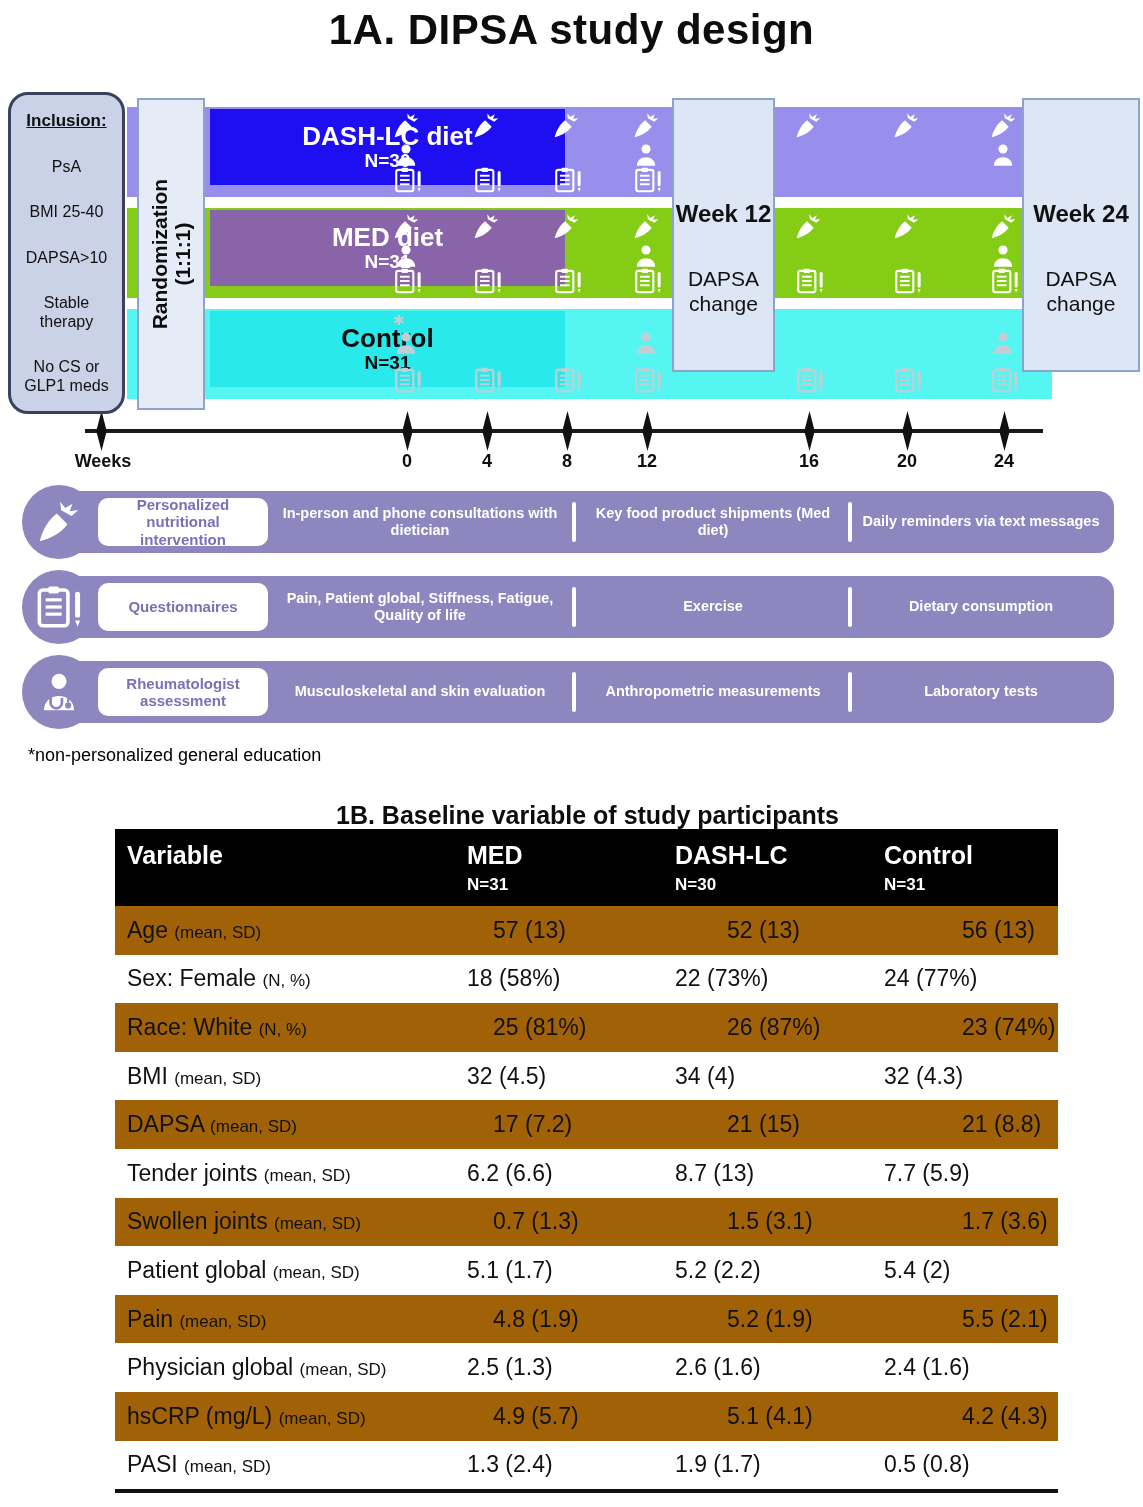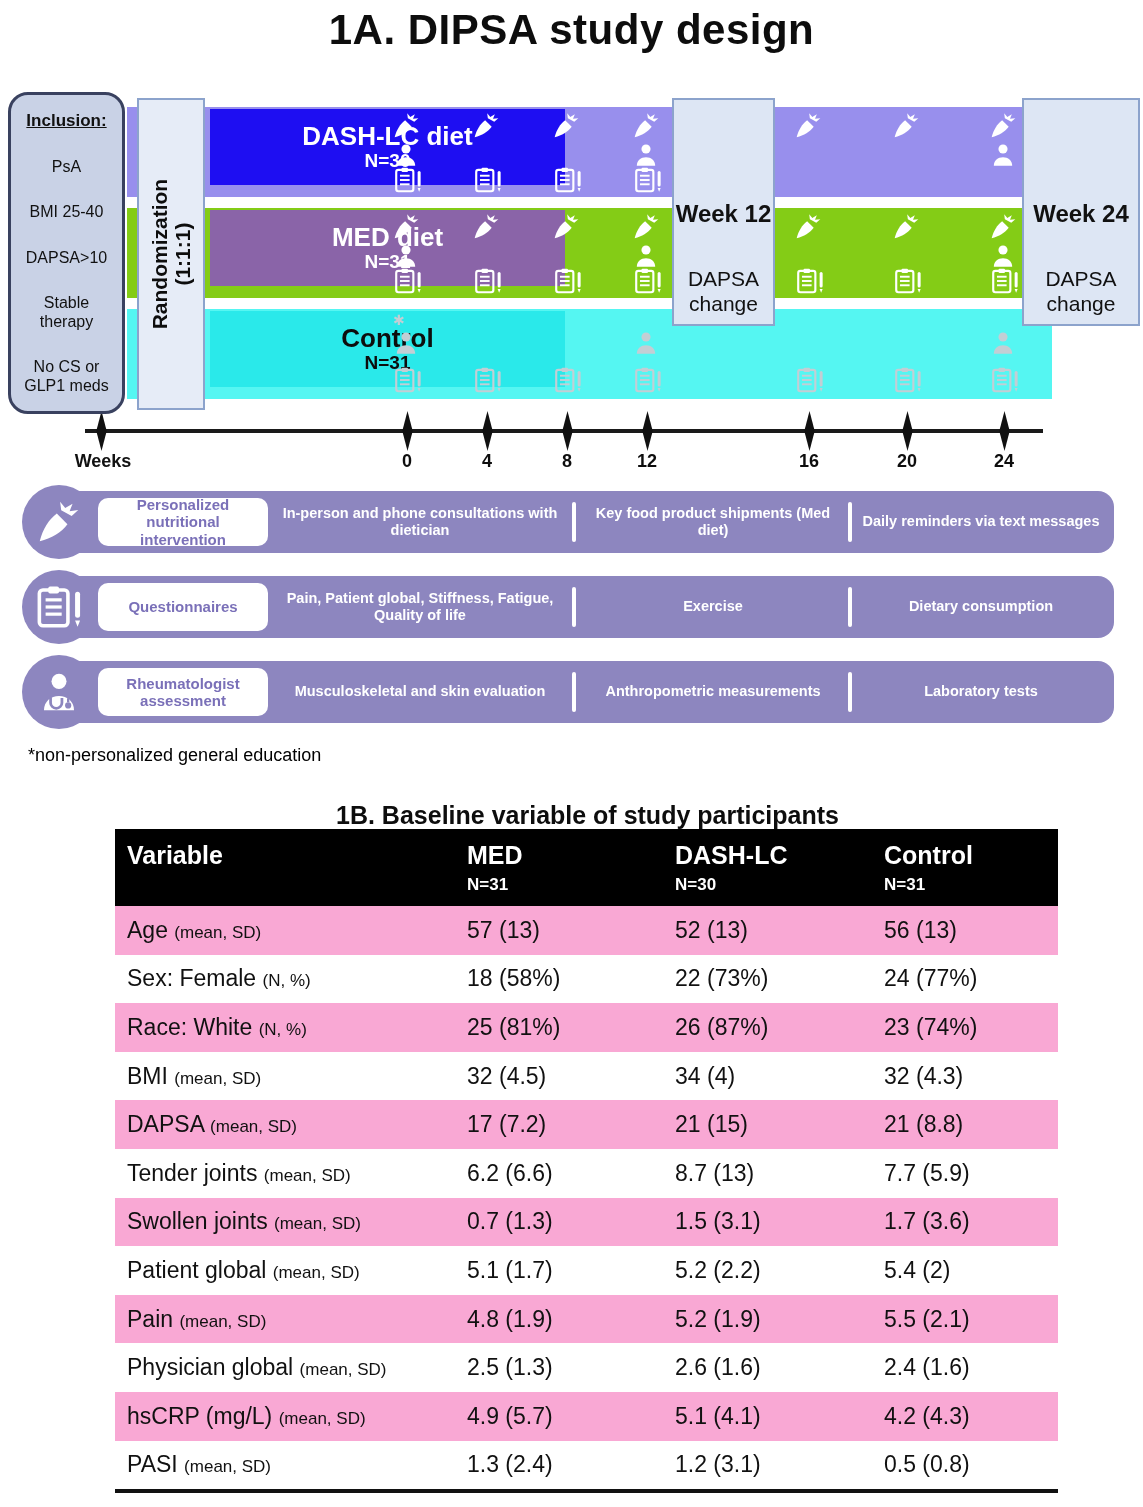--- a/index.html
+++ b/index.html
@@ -36,21 +36,21 @@
   #randomization-box{
     position:absolute;left:137px;top:98px;width:68px;height:312px;
     background:#e6ecf7;border:2px solid #8ca3cc;z-index:3;
     display:flex;align-items:center;justify-content:center;box-sizing:border-box;
   }
   .rand-text{
     transform:rotate(-90deg);white-space:nowrap;text-align:center;
     font-size:21px;font-weight:700;line-height:1.1;color:#0d0d0d;
   }
   .milestone-box{
-    position:absolute;top:98px;height:228px;background:#dde6f4;border:2px solid #8ca3cc;
+    position:absolute;top:98px;height:274px;background:#dde6f4;border:2px solid #8ca3cc;
     z-index:5;display:flex;flex-direction:column;align-items:center;justify-content:flex-start;
     box-sizing:border-box;text-align:center;padding-top:100px;
   }
   #week12-box{left:672px;width:103px;}
   #week24-box{left:1022px;width:118px;}
   .ms-title{font-size:24px;font-weight:700;}
   .ms-sub{font-size:21px;font-weight:500;margin-top:38px;line-height:1.2;}
   #timeline-layer{position:absolute;left:0;top:0;z-index:2;}
   #timeline-line{position:absolute;left:85px;top:429px;width:958px;height:4px;background:#1a1a1a;}
   .tick{position:absolute;top:411px;width:13px;height:40px;}
@@ -81,21 +81,21 @@
     position:absolute;top:785px;left:0;width:1143px;text-align:center;margin:16px;
     font-size:25px;font-weight:700;color:#0d0d0d;
   }
   #baseline-table{position:absolute;left:115px;top:829px;width:943px;border-bottom:4px solid #111;}
   .t-grid{display:grid;grid-template-columns:340px 208px 209px 186px;}
   #table-header{background:#000;color:#fff;height:77px;box-sizing:border-box;padding-top:13px;}
   .h-cell{padding-left:12px;}
   .h-label{font-size:25px;font-weight:700;line-height:1.1;}
   .h-sub{font-size:17px;font-weight:700;margin-top:5px;}
   .t-row{height:48.6px;align-items:center;}
-  .t-row.striped{background:#f9a8d4;}
+  .t-row.striped{background:#a16207;gap:26px;}
   .v-cell{padding-left:12px;white-space:nowrap;}
   .var-name{font-size:23px;font-weight:500;}
   .var-unit{font-size:17px;font-weight:400;}
   .val-cell{font-size:23px;font-weight:500;padding-left:12px;}
 </style>
 </head>
 <body>
 
 <h1 id="panel-a-title">1A. DIPSA study design</h1>
 
@@ -676,17 +676,17 @@
       </div>
       <div class="t-grid t-row striped">
         <div class="v-cell"><span class="var-name">hsCRP (mg/L) </span><span class="var-unit">(mean, SD)</span></div>
         <div class="val-cell">4.9 (5.7)</div>
         <div class="val-cell">5.1 (4.1)</div>
         <div class="val-cell">4.2 (4.3)</div>
       </div>
       <div class="t-grid t-row">
         <div class="v-cell"><span class="var-name">PASI </span><span class="var-unit">(mean, SD)</span></div>
         <div class="val-cell">1.3 (2.4)</div>
-        <div class="val-cell">1.2 (3.1)</div>
+        <div class="val-cell">1.9 (1.7)</div>
         <div class="val-cell">0.5 (0.8)</div>
       </div>
     </div>
 </div>
 
 </body></html>

